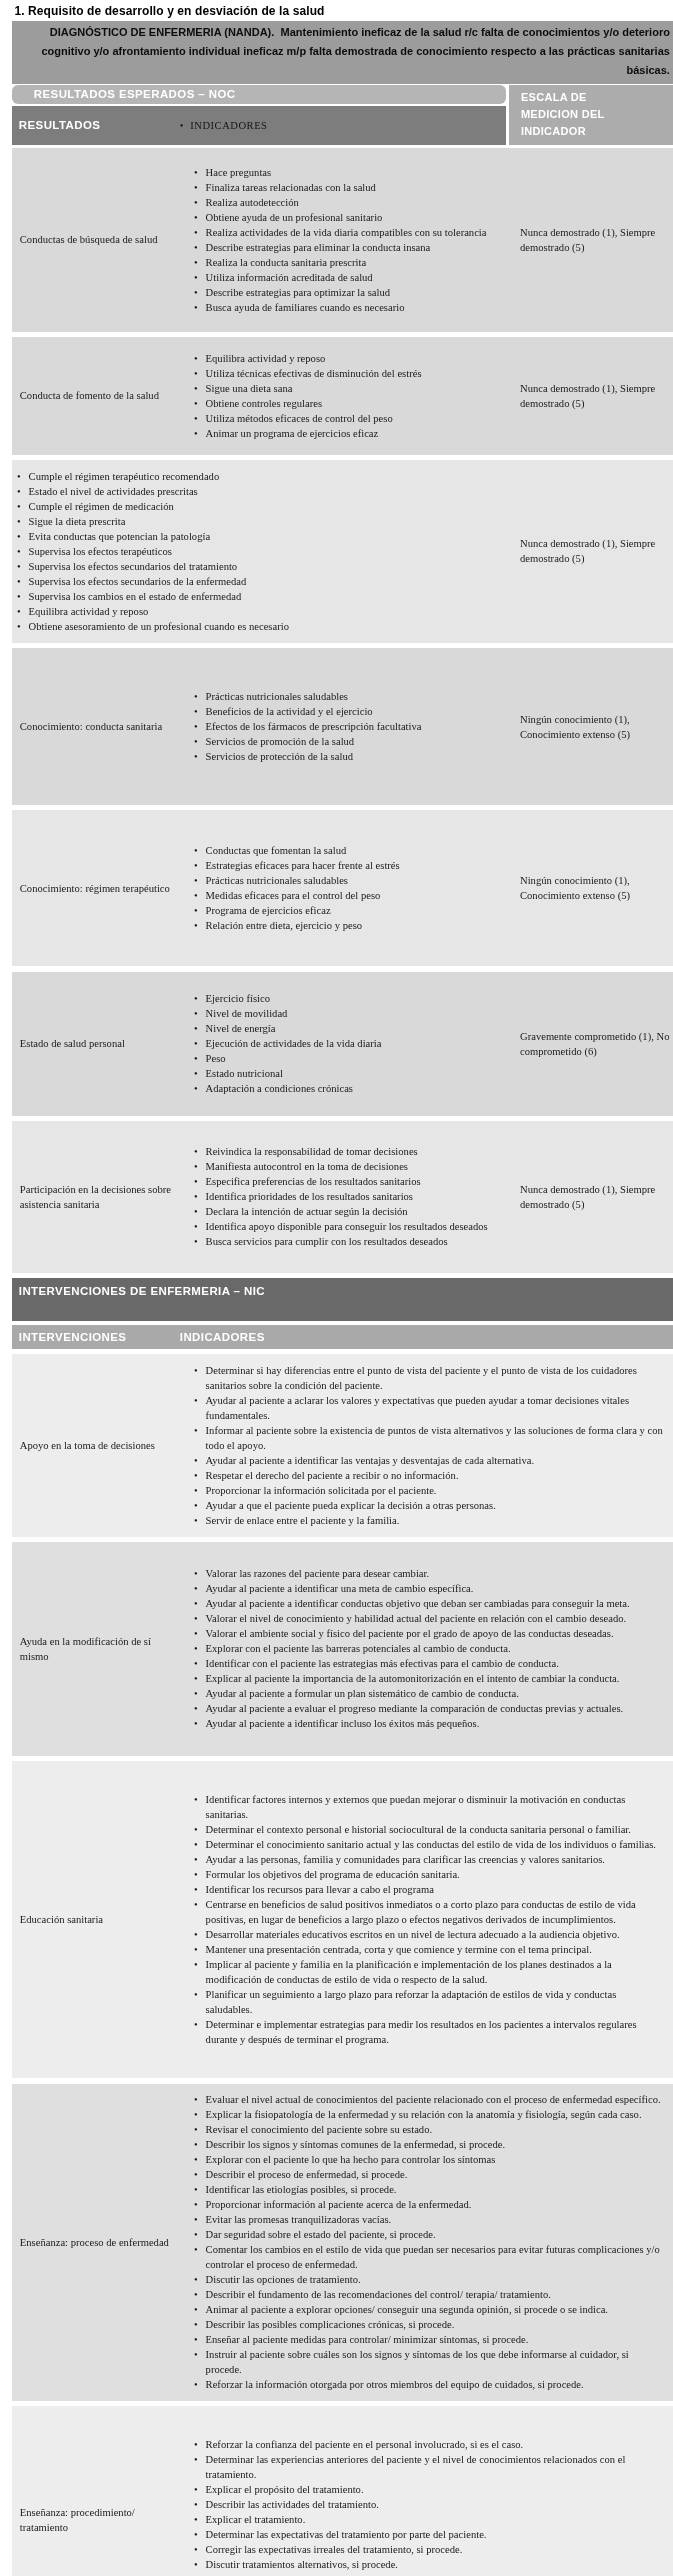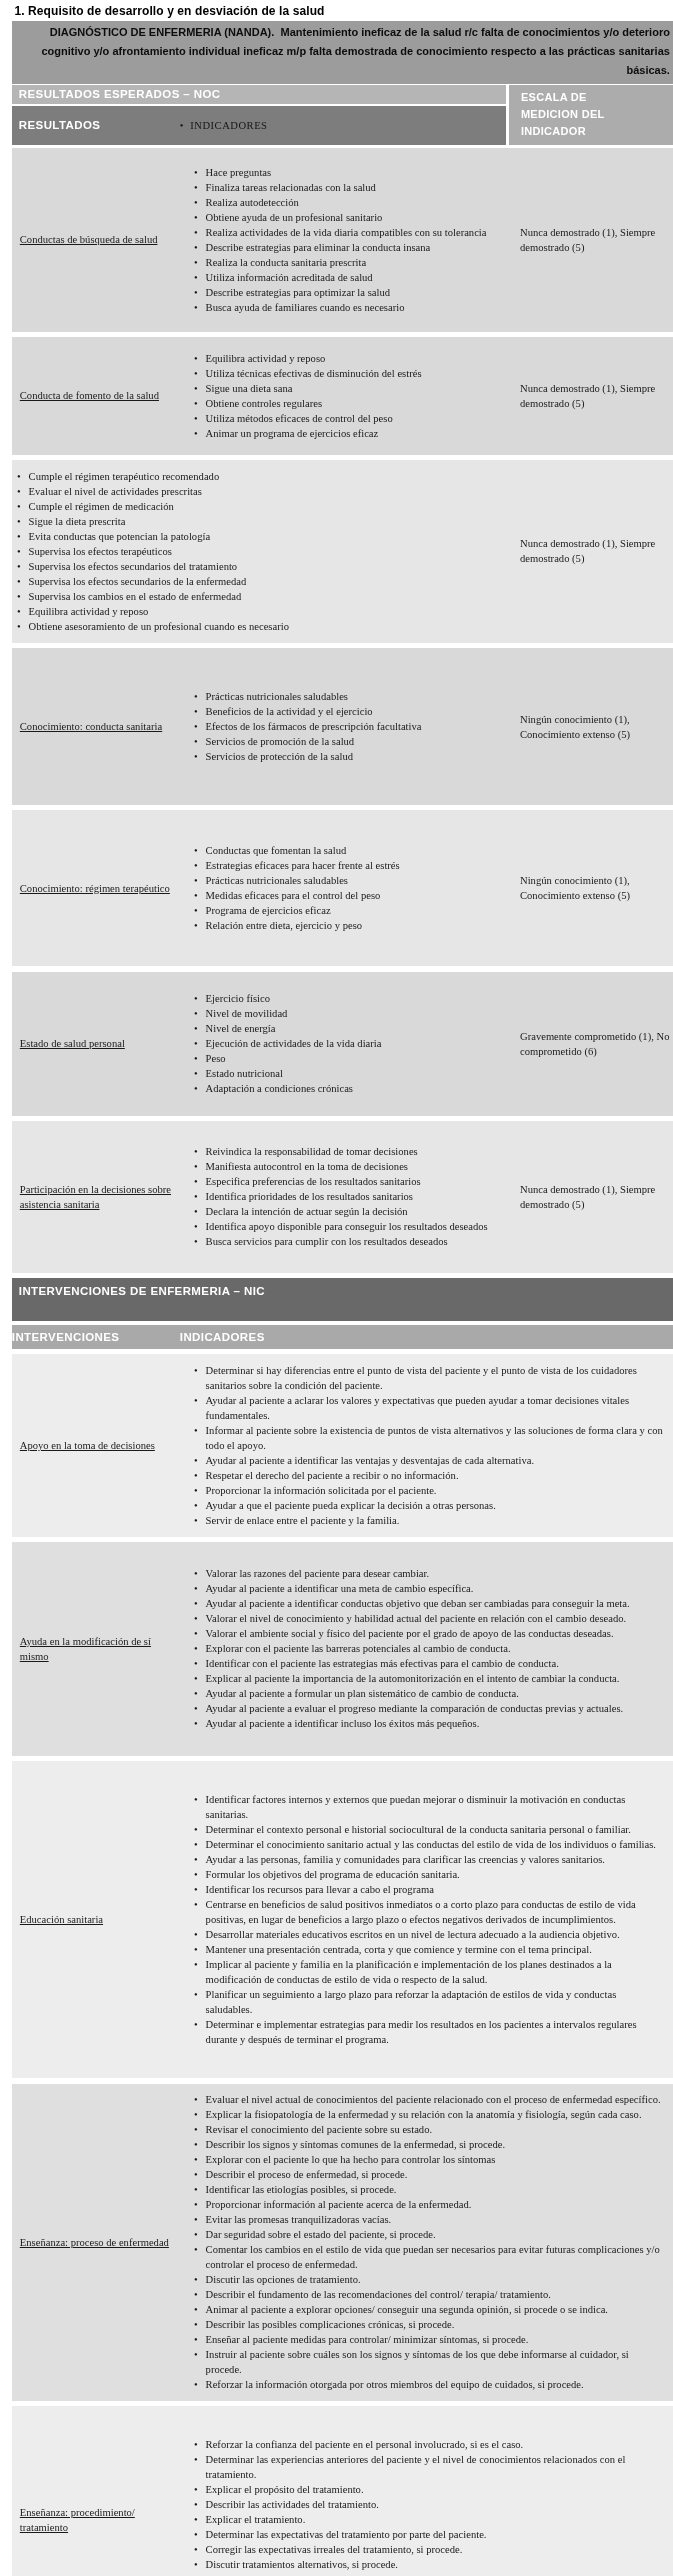--- a/index.html
+++ b/index.html
@@ -6,35 +6,35 @@
   .page{width:674px;height:2576px;overflow:hidden;background:#fff;
         font-family:"Liberation Serif",serif;margin-left:10px;}
   .title{font:700 12px/16px "Liberation Sans",sans-serif;color:#000;
          margin:2.7px 0 2.7px 4.4px;letter-spacing:0.1px;}
   .nanda-box{margin:0 3.5px 1.8px 1.8px;background:#9c9c9c;color:#0d0d0d;
              padding:1.8px 10.6px 3.5px 7px;
              font:700 11px/19px "Liberation Sans",sans-serif;text-align:right;}
   .nanda-box .lbl{margin-right:6.2px;}
   .hdr-zone{display:flex;margin:0 3.5px 2.7px 1.8px;gap:2.7px;}
   .hdr-left{flex:1;}
-  .band-noc{height:18.6px;background:#b5b5b5;color:#fff;padding-left:7px;
+  .band-noc{height:18.6px;background:#b5b5b5;color:#fff;padding-left:22px;
             font:700 11.5px/18.6px "Liberation Sans",sans-serif;letter-spacing:0.4px;
-            margin-bottom:1.8px;}
+            margin-bottom:1.8px;border-radius:6px;}
   .band-cols{height:39px;background:#7d7d7d;display:flex;align-items:center;}
   .h-res{color:#fff;font:700 11.5px "Liberation Sans",sans-serif;
          padding-left:7px;width:168px;letter-spacing:0.4px;box-sizing:border-box;}
   .h-ind{font:10.6px "Liberation Serif",serif;color:#161616;letter-spacing:0.5px;}
   .h-ind .bdot{margin-right:6.2px;}
   .escala-box{width:172px;background:#acacac;color:#fff;box-sizing:border-box;
               padding:3.5px 46px 0 12.4px;
               font:700 11px/17px "Liberation Sans",sans-serif;letter-spacing:0.3px;}
   .trow{display:flex;align-items:center;margin:0 3.5px 5.3px 1.8px;box-sizing:border-box;
         color:#1a1a1a;}
   .trow .c1{width:177px;box-sizing:border-box;padding:7px 12.4px 7px 8px;
-            font:10.6px/15px "Liberation Serif",serif;text-decoration:underline;}
+            font:10.6px/15px "Liberation Serif",serif;}
   .trow .c2{flex:1;padding:8.8px 16px 8.8px 5.3px;}
   .noc-row .c3{width:172px;box-sizing:border-box;padding:7px 10.6px 7px 11.5px;
                font:10.6px/15px "Liberation Serif",serif;}
   .bline{display:flex;font:10.6px/15px "Liberation Serif",serif;}
   .bdot{width:11.5px;flex:none;}
   .btxt{flex:1;}
   .noc-row.s-d{background:#d9d9d9;}
   .noc-row.s-l{background:#e6e6e6;}
   .nic-row.s-l{background:#ededed;}
   .nic-row.s-d{background:#dfdfdf;}
@@ -42,21 +42,21 @@
   .nr4{min-height:157px}.nr5{min-height:156px}.nr6{min-height:144px}
   .nr7{min-height:152px}
   .ir1{min-height:180px}.ir2{min-height:214px}.ir3{min-height:317px}
   .ir4{min-height:304px}.ir5{min-height:227px;margin-bottom:0;}
   .nic-title{height:43px;background:#696969;color:#fff;padding-left:7px;
              font:700 11.5px/26.5px "Liberation Sans",sans-serif;letter-spacing:0.4px;
              margin:0 3.5px 3.5px 1.8px;}
   .nic-cols{height:24px;background:#a9a9a9;margin:0 3.5px 5.3px 1.8px;display:flex;
             align-items:center;color:#fff;
             font:700 11.5px "Liberation Sans",sans-serif;letter-spacing:0.4px;}
-  .h-int{padding-left:0;width:168px;box-sizing:border-box;}
+  .h-int{padding-left:7px;width:168px;box-sizing:border-box;}
 </style>
 </head>
 <body>
 
 <div class="page">
 
   <div class="title">1. Requisito de desarrollo y en desviación de la salud</div>
 
   <div class="nanda-box">
     <span class="lbl">DIAGNÓSTICO DE ENFERMERIA (NANDA).</span><span>Mantenimiento ineficaz de la salud r/c falta de conocimientos y/o deterioro cognitivo y/o afrontamiento individual ineficaz m/p falta demostrada de conocimiento respecto a las prácticas sanitarias básicas.</span>
@@ -156,21 +156,21 @@
       </div>
       <div class="trow noc-row s-l nr3">
         <div class="c2">
           <div class="blist">
             <div class="bline">
               <span class="bdot">•</span>
               <span class="btxt">Cumple el régimen terapéutico recomendado</span>
             </div>
             <div class="bline">
               <span class="bdot">•</span>
-              <span class="btxt">Evaluar el nivel de actividades prescritas</span>
+              <span class="btxt">Estado el nivel de actividades prescritas</span>
             </div>
             <div class="bline">
               <span class="bdot">•</span>
               <span class="btxt">Cumple el régimen de medicación</span>
             </div>
             <div class="bline">
               <span class="bdot">•</span>
               <span class="btxt">Sigue la dieta prescrita</span>
             </div>
             <div class="bline">

